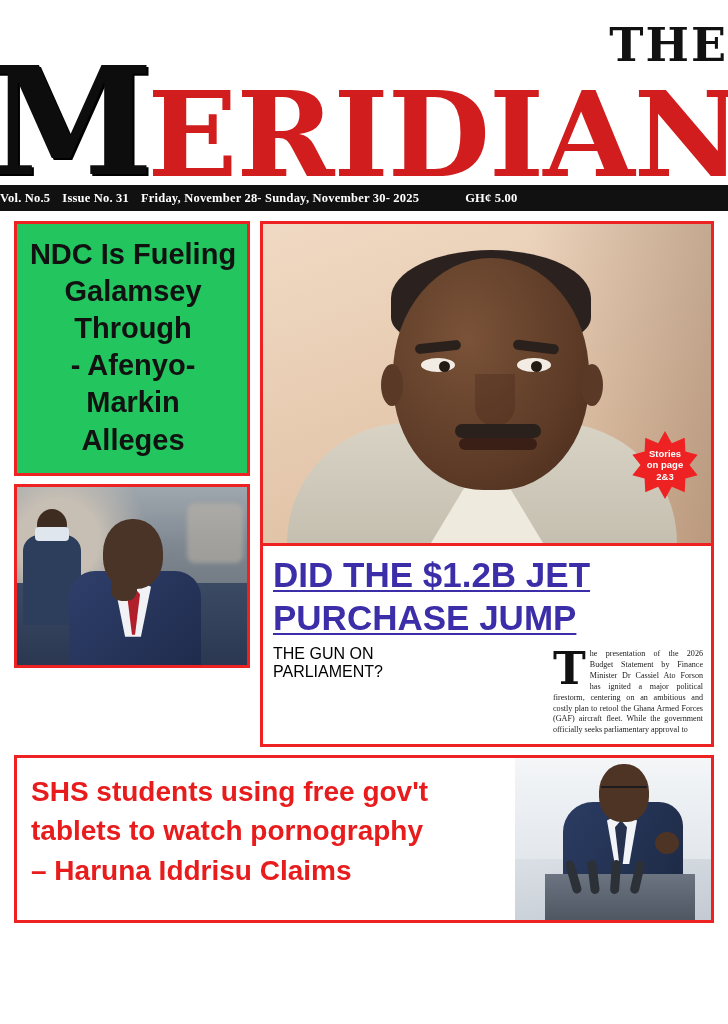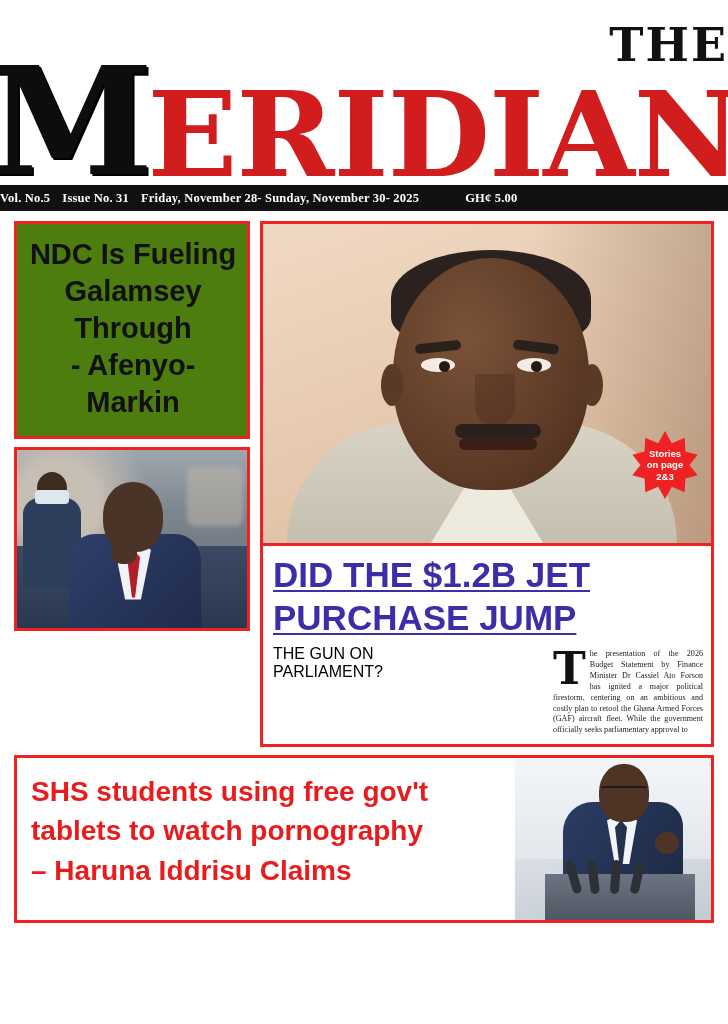--- a/index.html
+++ b/index.html
@@ -73,21 +73,21 @@
   .folio .left span { white-space: nowrap; }
 
   
   .content {
     padding: 10px 14px 12px 14px;
   }
   .top-area { display: flex; gap: 10px; }
 
   .left-col { width: 236px; display: flex; flex-direction: column; gap: 8px; }
 
-  .box { border: 3px solid #ee2222; background: #4d7c0f; }
+  .box { border: 3px solid #ee2222; background: #22c55e; }
 
   .lead-head {
     padding: 12px 8px 14px 10px;
     font-family: "Liberation Sans", sans-serif;
     font-weight: 700;
     font-size: 29px;
     line-height: 1.28;
     color: #111;
     text-align: center;
   }
@@ -379,20 +379,21 @@
     <div class="top-area">
 
       <div class="left-col">
 
         <div class="box">
           <div class="lead-head">
             <span class="ln">NDC Is Fueling</span>
             <span class="ln">Galamsey</span>
             <span class="ln">Through</span>
             <span class="ln">- Afenyo-Markin</span>
+            <span class="ln">Alleges</span>
           </div>
         </div>
 
         <div class="box photo ph-afenyo">
           <div class="bg"></div>
           <div class="seatrow"></div>
           <div class="blurb"></div>
           <div class="person2">
             <div class="head"></div>
             <div class="mask"></div>

